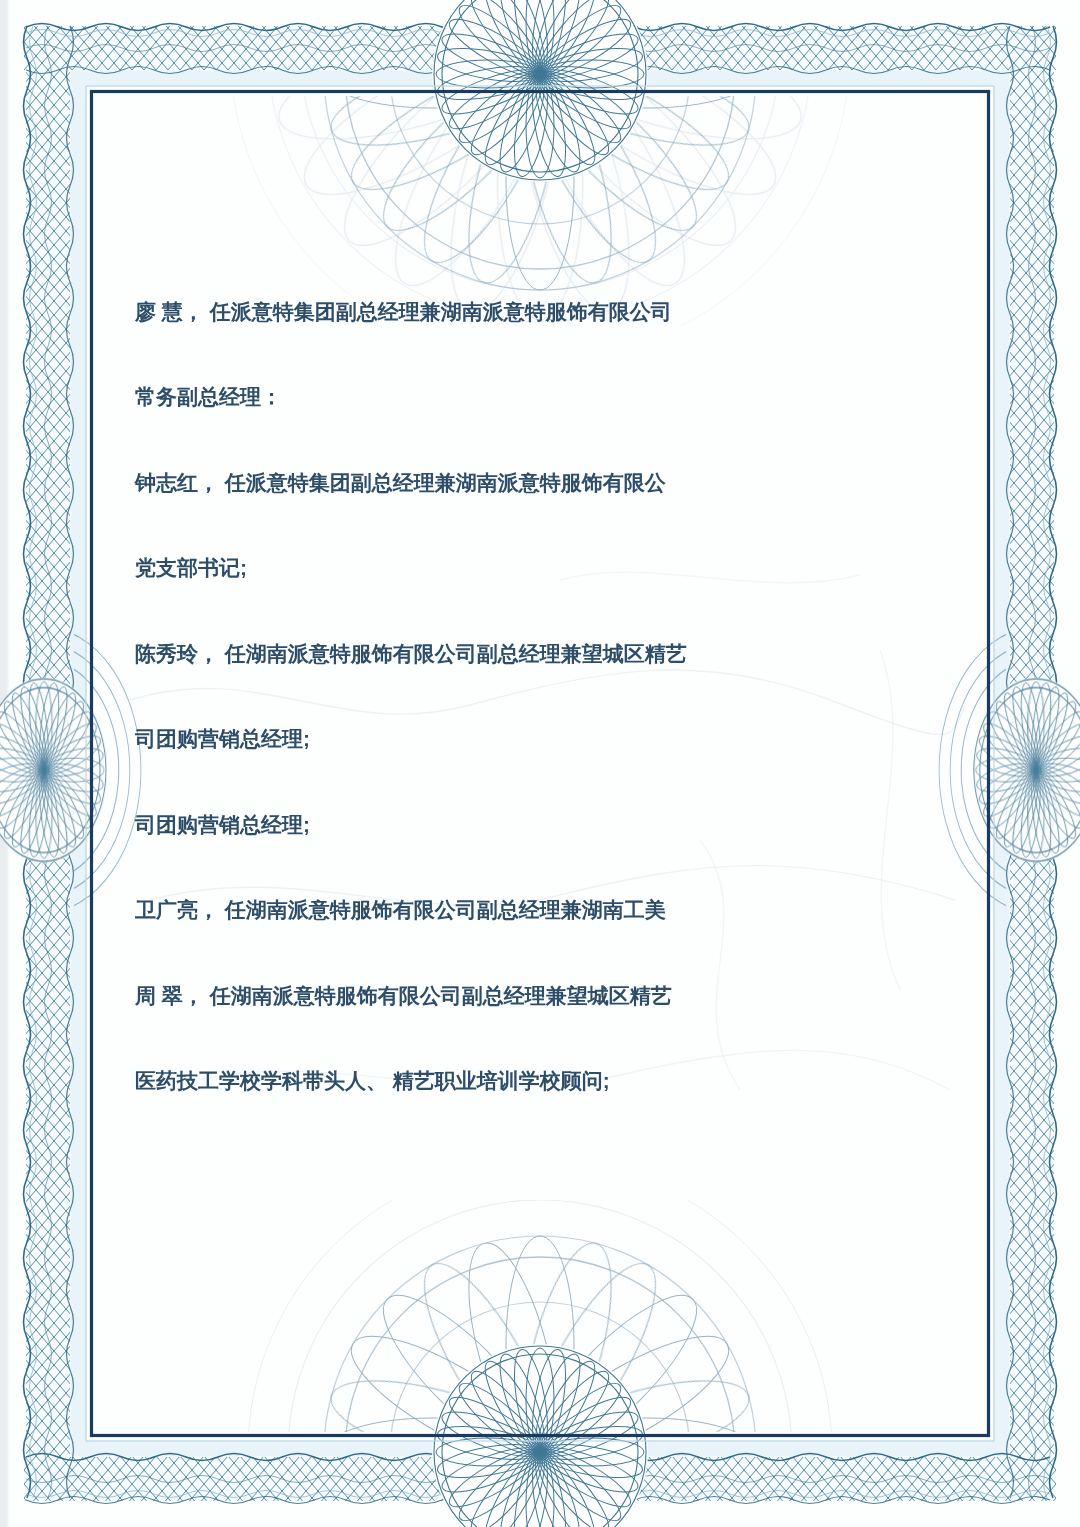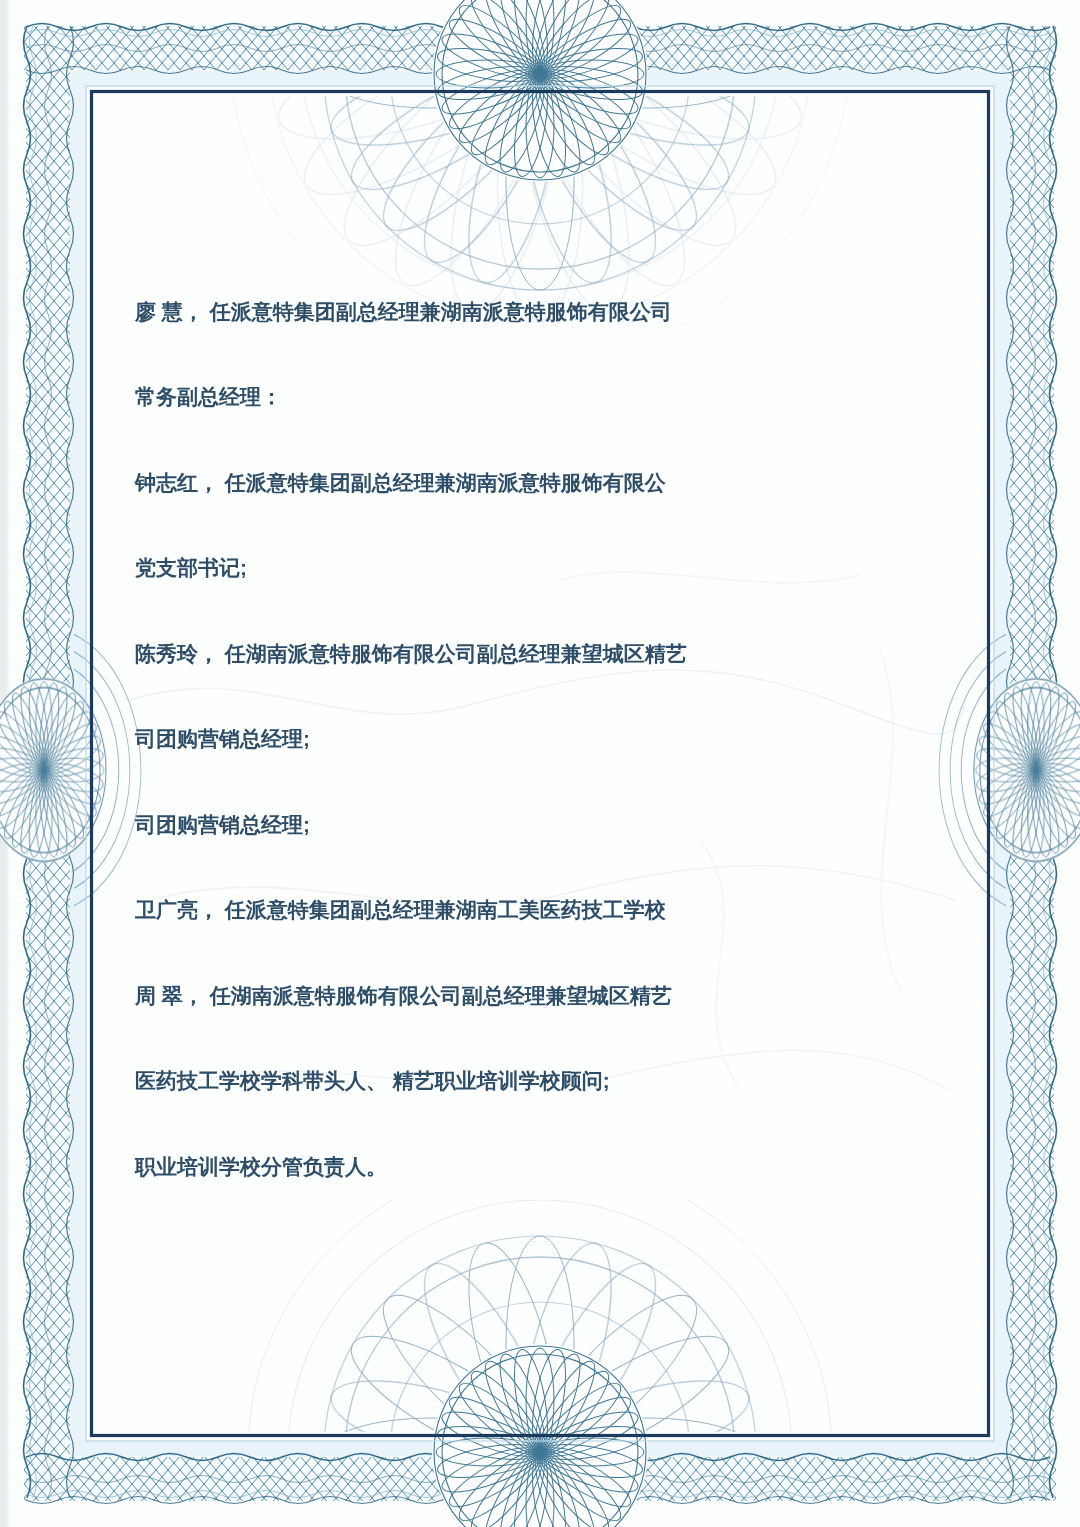--- a/index.html
+++ b/index.html
@@ -234,19 +234,18 @@
   </svg>
 
   <div class="text-block">
     <div class="line">廖 慧， 任派意特集团副总经理兼湖南派意特服饰有限公司</div>
     <div class="line">常务副总经理：</div>
     <div class="line">钟志红， 任派意特集团副总经理兼湖南派意特服饰有限公</div>
     <div class="line">党支部书记;</div>
     <div class="line">陈秀玲， 任湖南派意特服饰有限公司副总经理兼望城区精艺</div>
     <div class="line">司团购营销总经理;</div>
     <div class="line">司团购营销总经理;</div>
-    <div class="line">卫广亮， 任派意特集团副总经理兼湖南工美医药技工学校</div>
+    <div class="line">卫广亮， 任湖南派意特服饰有限公司副总经理兼湖南工美</div>
     <div class="line">周 翠， 任湖南派意特服饰有限公司副总经理兼望城区精艺</div>
     <div class="line">医药技工学校学科带头人、 精艺职业培训学校顾问;</div>
-    <div class="line">职业培训学校分管负责人。</div>
   </div>
 
 </div>
 
 </body></html>

